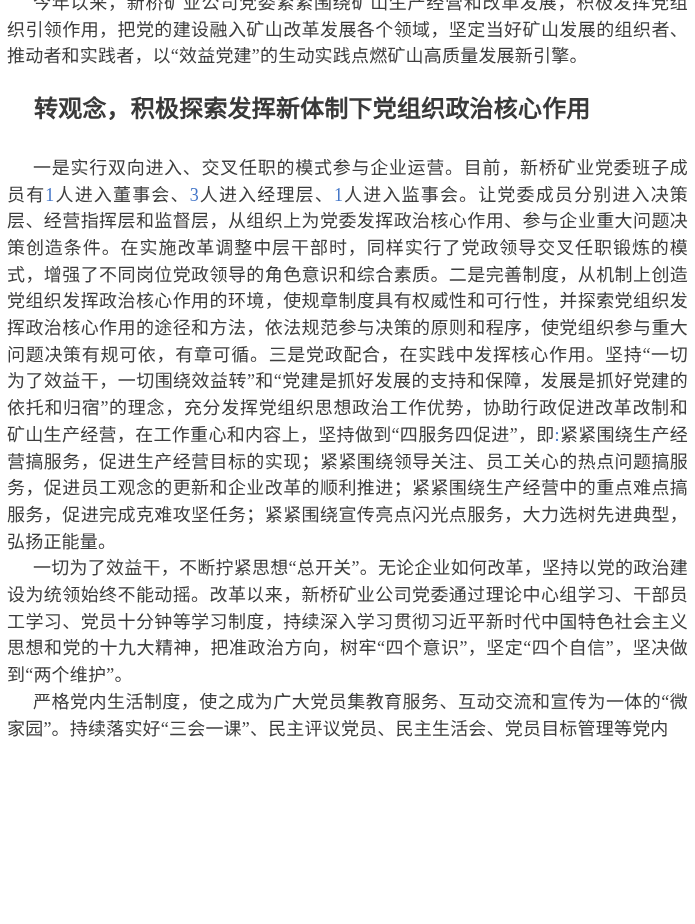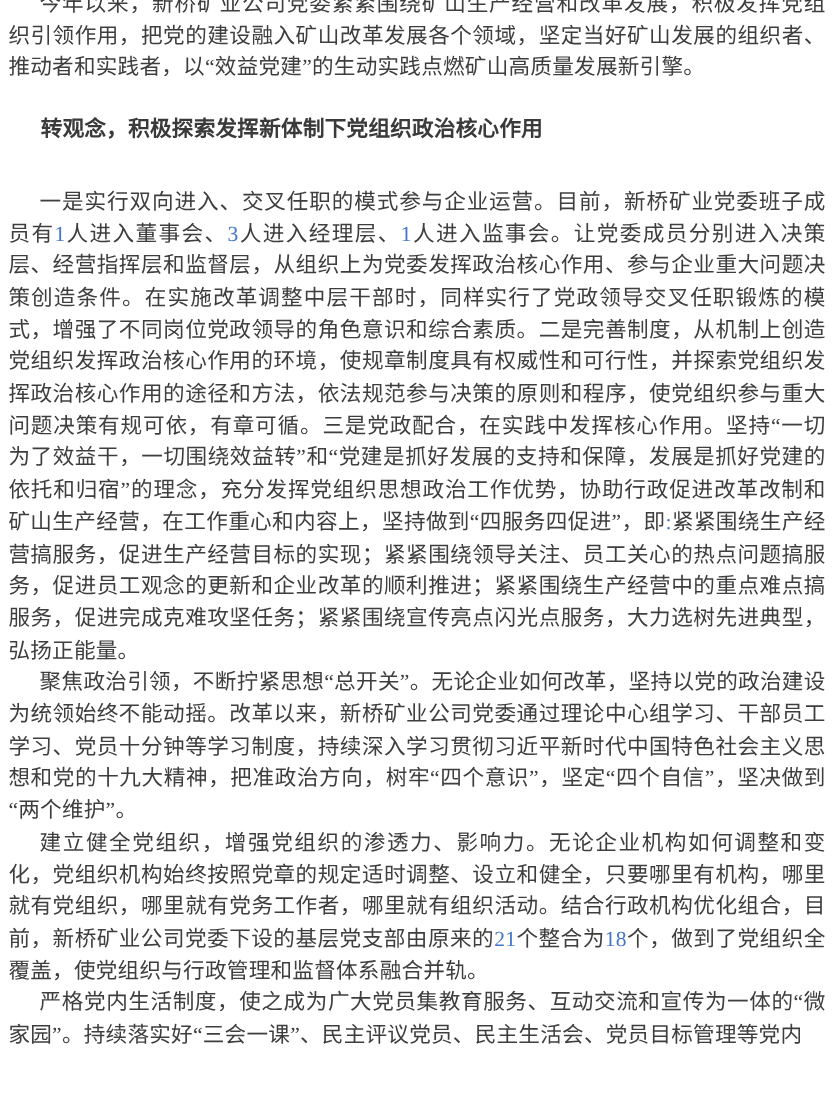--- a/index.html
+++ b/index.html
@@ -27,36 +27,34 @@
     color: var(--text-color, #3e3e3e);
     text-align: justify;
     letter-spacing: 0.2px;
   }
   .para {
     margin: 0;
     text-indent: 26px;
   }
   .heading {
     margin: 26px 0 32px 0;
-    font-size: 18px;
+    font-size: 24px;
     line-height: 26.7px;
     font-weight: bold;
     text-indent: 27px;
     color: var(--heading-color, #3a3a3a);
-    font-family: Liberation Mono, monospace;
   }
   .num {
     color: var(--num-color, #4577c8);
   }
 </style>
 </head>
 <body>
 
 <div class="page">
   <article class="article">
       <p class="para"><span>今年以来，新桥矿业公司党委紧紧围绕矿山生产经营和改革发展，积极发挥党组织引领作用，把党的建设融入矿山改革发展各个领域，坚定当好矿山发展的组织者、推动者和实践者，以“效益党建”的生动实践点燃矿山高质量发展新引擎。</span></p>
       <h2 class="heading"><span>转观念，积极探索发挥新体制下党组织政治核心作用</span></h2>
       <p class="para"><span>一是实行双向进入、交叉任职的模式参与企业运营。目前，新桥矿业党委班子成员有</span><span class="num">1</span><span>人进入董事会、</span><span class="num">3</span><span>人进入经理层、</span><span class="num">1</span><span>人进入监事会。让党委成员分别进入决策层、经营指挥层和监督层，从组织上为党委发挥政治核心作用、参与企业重大问题决策创造条件。在实施改革调整中层干部时，同样实行了党政领导交叉任职锻炼的模式，增强了不同岗位党政领导的角色意识和综合素质。二是完善制度，从机制上创造党组织发挥政治核心作用的环境，使规章制度具有权威性和可行性，并探索党组织发挥政治核心作用的途径和方法，依法规范参与决策的原则和程序，使党组织参与重大问题决策有规可依，有章可循。三是党政配合，在实践中发挥核心作用。坚持“一切为了效益干，一切围绕效益转”和“党建是抓好发展的支持和保障，发展是抓好党建的依托和归宿”的理念，充分发挥党组织思想政治工作优势，协助行政促进改革改制和矿山生产经营，在工作重心和内容上，坚持做到“四服务四促进”，即</span><span class="num">:</span><span>紧紧围绕生产经营搞服务，促进生产经营目标的实现；紧紧围绕领导关注、员工关心的热点问题搞服务，促进员工观念的更新和企业改革的顺利推进；紧紧围绕生产经营中的重点难点搞服务，促进完成克难攻坚任务；紧紧围绕宣传亮点闪光点服务，大力选树先进典型，弘扬正能量。</span></p>
-      <p class="para"><span>聚焦政治引领，不断拧紧思想“总开关”。无论企业如何改革，坚持以党的政治建设为统领始终不能动摇。改革以来，新桥矿业公司党委通过理论中心组学习、干部员工学习、党员十分钟等学习制度，持续深入学习贯彻习近平新时代中国特色社会主义思想和党的十九大精神，把准政治方向，树牢“四个意识”，坚定“四个自信”，坚决做到“两个维护”。</span></p>
-      <p class="para"><span>建立健全党组织，增强党组织的渗透力、影响力。无论企业机构如何调整和变化，党组织机构始终按照党章的规定适时调整、设立和健全，只要哪里有机构，哪里就有党组织，哪里就有党务工作者，哪里就有组织活动。结合行政机构优化组合，目前，新桥矿业公司党委下设的基层党支部由原来的</span><span class="num">21</span><span>个整合为</span><span class="num">18</span><span>个，做到了党组织全覆盖，使党组织与行政管理和监督体系融合并轨。</span></p>
+      <p class="para"><span>一切为了效益干，不断拧紧思想“总开关”。无论企业如何改革，坚持以党的政治建设为统领始终不能动摇。改革以来，新桥矿业公司党委通过理论中心组学习、干部员工学习、党员十分钟等学习制度，持续深入学习贯彻习近平新时代中国特色社会主义思想和党的十九大精神，把准政治方向，树牢“四个意识”，坚定“四个自信”，坚决做到“两个维护”。</span></p>
       <p class="para"><span>严格党内生活制度，使之成为广大党员集教育服务、互动交流和宣传为一体的“微家园”。持续落实好“三会一课”、民主评议党员、民主生活会、党员目标管理等党内</span></p>
     </article>
 </div>
 
 </body></html>

